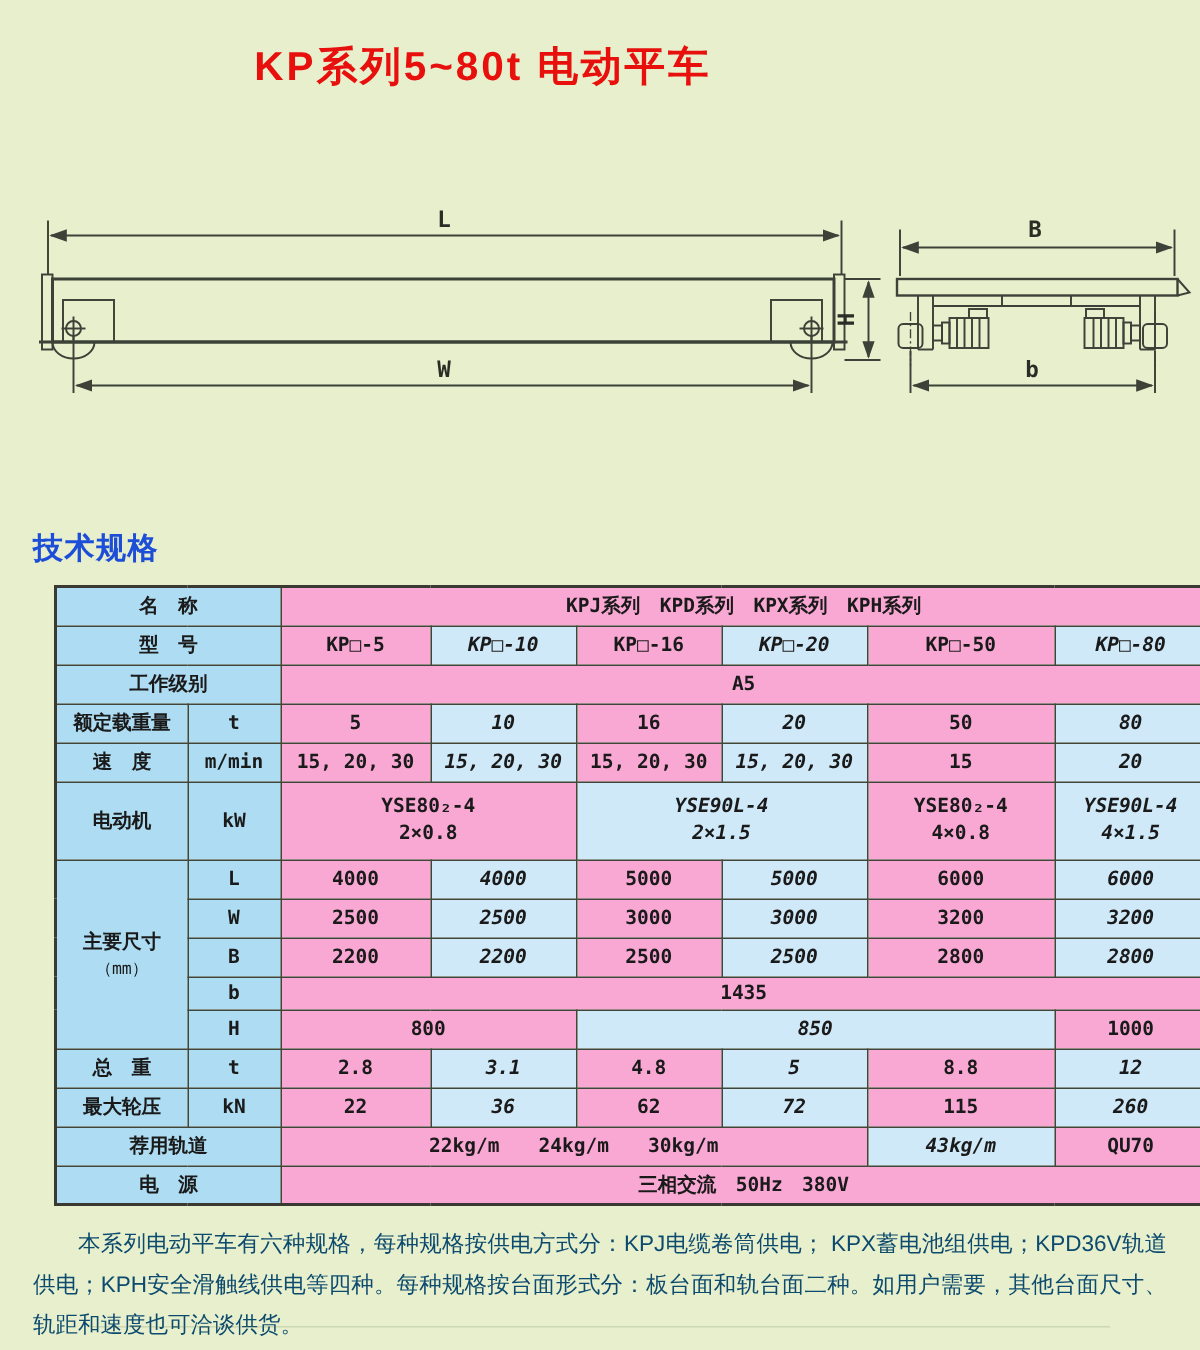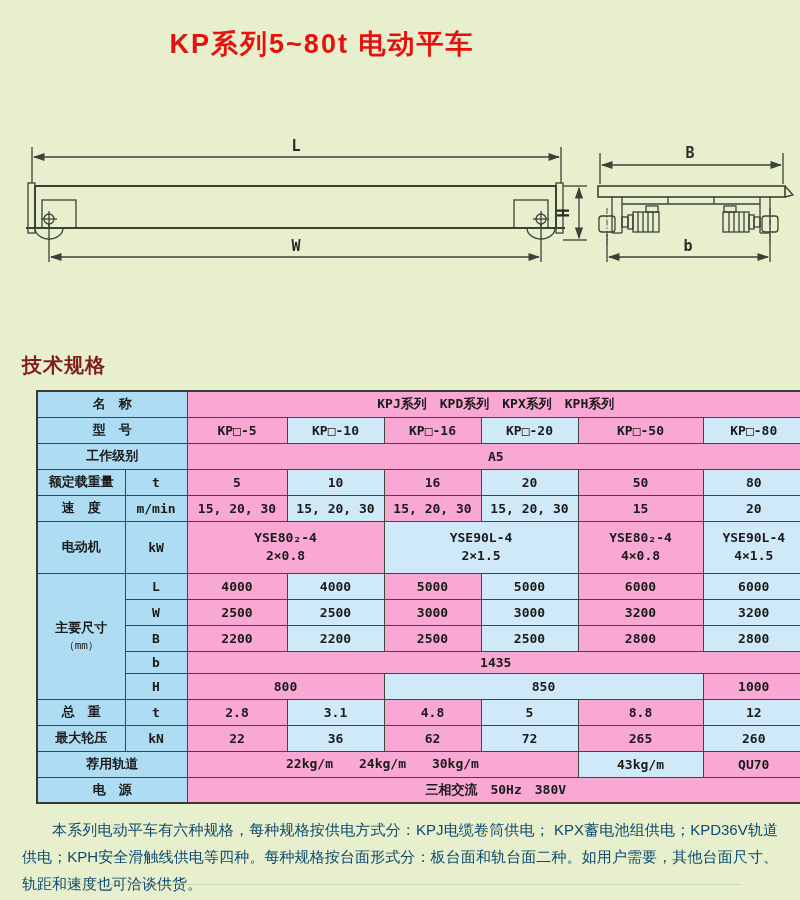--- a/index.html
+++ b/index.html
@@ -10,39 +10,39 @@
     color:#1a1a1a;
   }
   .page-title{
     position:absolute;top:26px;left:0;width:644px;
     text-align:center;font-size:27px;font-weight:bold;
     color:#e8100c;letter-spacing:2px;margin:0;
   }
   #drawing{position:absolute;left:0;top:0;}
   .section-heading{
     position:absolute;top:352px;left:22px;margin:0;
-    font-size:20px;font-weight:bold;color:#7f1d1d;letter-spacing:1px;
+    font-size:20px;font-weight:bold;color:#1d4ed8;letter-spacing:1px;
   }
   table.spec{
     position:absolute;top:390px;left:36px;width:768px;
     border-collapse:collapse;table-layout:fixed;
     border:2px solid #3a3a32;
     font-family:"DejaVu Sans Mono","Liberation Sans",sans-serif;
     font-size:13px;font-weight:bold;
   }
   table.spec td{
     border:1px solid #41463c;text-align:center;vertical-align:middle;
     padding:0;overflow:hidden;white-space:nowrap;
   }
   tr.r{height:26px;}
   tr.r-tall{height:52px;}
   tr.r-short{height:22px;}
   td.lab{background:#aedcf2;}
   td.g{background:#f9a8d4;}
-  td.bl{background:#cfe9f8;}
+  td.bl{background:#cfe9f8;font-style:italic;}
   .m1,.m2{display:block;line-height:1.35;}
   .dims-note{display:block;font-size:11px;font-weight:normal;margin-top:1px;}
   .footer-text{
     position:absolute;top:816px;left:22px;width:756px;margin:0;
     font-size:15px;line-height:1.8;font-weight:400;color:#0c4a6e;
     text-indent:2em;text-align:justify;
   }
   .bottom-rule{
     position:absolute;top:884px;left:60px;width:680px;height:0;
     border-top:1px solid rgba(90,110,70,0.18);
@@ -279,21 +279,21 @@
     <td class="bl">12</td>
   </tr>
 
   <tr class="r">
     <td class="lab">最大轮压</td>
     <td class="lab">kN</td>
     <td class="g">22</td>
     <td class="bl">36</td>
     <td class="g">62</td>
     <td class="bl">72</td>
-    <td class="g">265</td>
+    <td class="g">115</td>
     <td class="bl">260</td>
   </tr>
 
   <tr class="r">
     <td class="lab" colspan="2">荐用轨道</td>
     <td class="g" colspan="4">22kg/m　　24kg/m　　30kg/m</td>
     <td class="bl">43kg/m</td>
     <td class="g">QU70</td>
   </tr>
 

